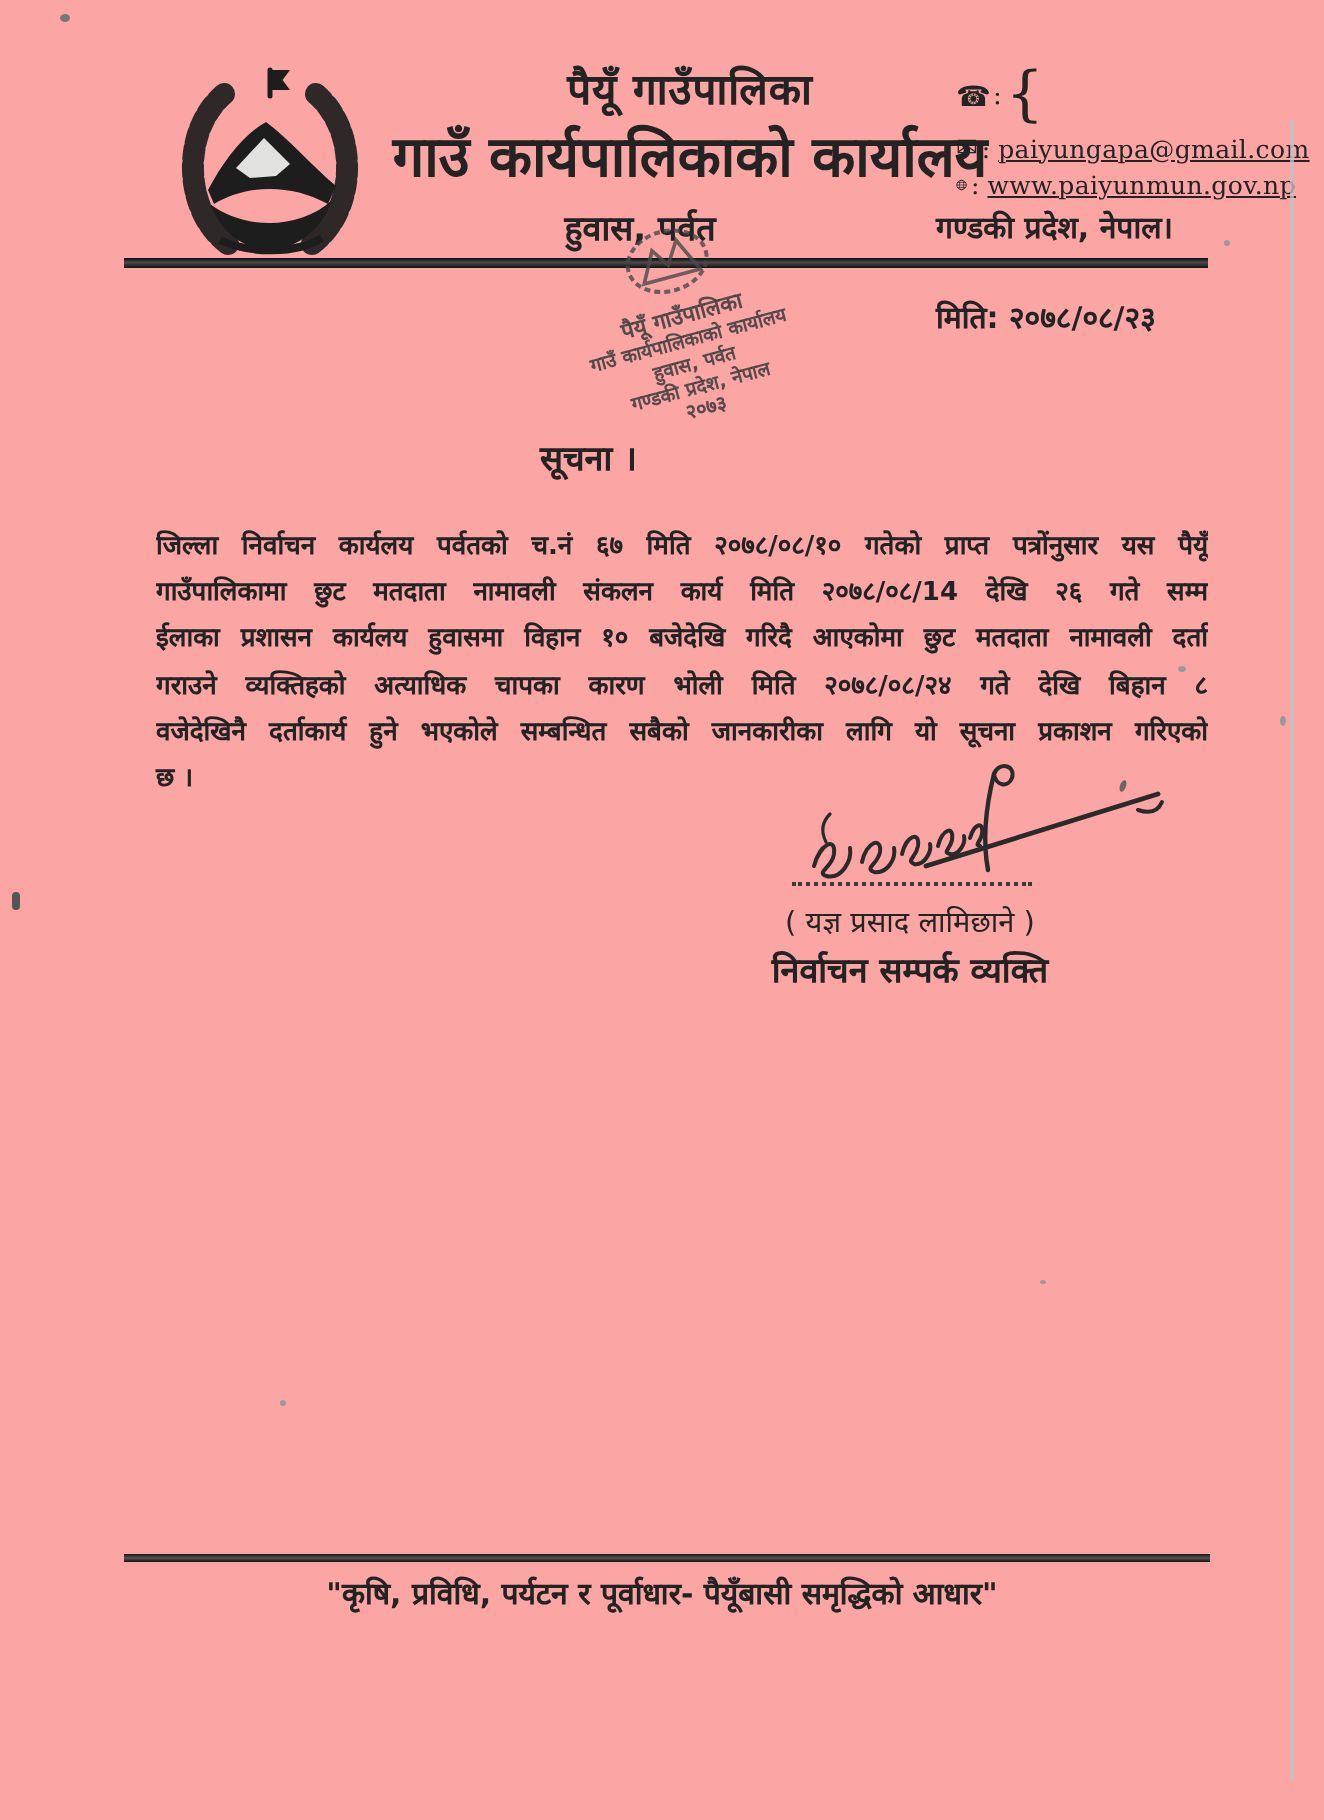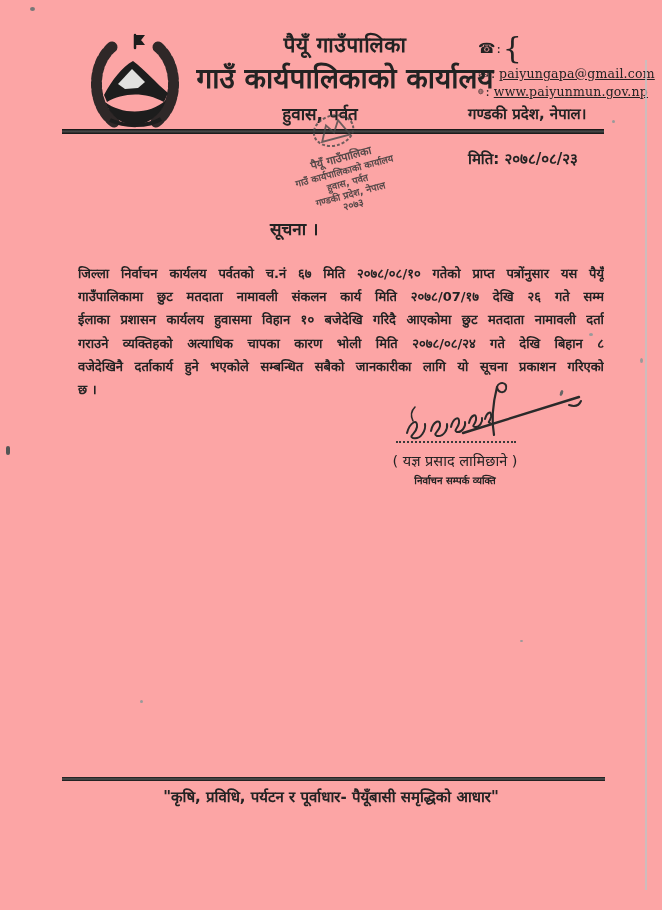--- a/index.html
+++ b/index.html
@@ -62,21 +62,21 @@
 
   
   .body-block { position:absolute; left:78px; top:262px; width:526px; font-size:13px;font-weight:bold; }
   .bline { line-height:23.2px; text-align:justify; text-align-last:justify; white-space:nowrap; overflow:hidden; }
   .bline-last { line-height:23.2px; text-align:left; }
 
   
   .sig-svg { position:absolute; left:393px; top:381px; width:200px; height:68px; }
   .sig-dots { position:absolute; left:396px; top:441px; width:120px; border-bottom:2.5px dotted #3a3a3a; }
   .sig-name { position:absolute; left:360px; top:450px; width:190px; text-align:center; font-size:14.5px; font-weight:normal; }
-  .sig-role { position:absolute; left:360px; top:473px; width:190px; text-align:center; font-size:10px; font-weight:bold; }
+  .sig-role { position:absolute; left:360px; top:473px; width:190px; text-align:center; font-size:17px; font-weight:bold; }
 
   
   .rule-bottom {
     position:absolute; left:62px; top:777px; width:543px; height:4px;
     background:linear-gradient(#161616, #555 50%, #111);
   }
   .footer-motto {
     position:absolute; left:0; top:786px; width:662px; text-align:center;
     font-size:15px; font-weight:bold;
   }
@@ -151,21 +151,21 @@
     <div class="s2">गाउँ कार्यपालिकाको कार्यालय</div>
     <div class="s3">हुवास, पर्वत</div>
     <div class="s4">गण्डकी प्रदेश, नेपाल</div>
     <div class="sy">२०७३</div>
   </div>
 
   <div class="subject">सूचना ।</div>
 
   <div class="body-block">
     <div class="bline">जिल्ला निर्वाचन कार्यलय पर्वतको च.नं ६७ मिति २०७८/०८/१० गतेको प्राप्त पत्रोंनुसार यस पैयूँ</div>
-    <div class="bline">गाउँपालिकामा छुट मतदाता नामावली संकलन कार्य मिति २०७८/07/१७ देखि २६ गते सम्म</div>
+    <div class="bline">गाउँपालिकामा छुट मतदाता नामावली संकलन कार्य मिति २०७८/०८/14 देखि २६ गते सम्म</div>
     <div class="bline">ईलाका प्रशासन कार्यलय हुवासमा विहान १० बजेदेखि गरिदै आएकोमा छुट मतदाता नामावली दर्ता</div>
     <div class="bline">गराउने व्यक्तिहको अत्याधिक चापका कारण भोली मिति २०७८/०८/२४ गते देखि बिहान ८</div>
     <div class="bline">वजेदेखिनै दर्ताकार्य हुने भएकोले  सम्बन्धित सबैको जानकारीका लागि यो सूचना प्रकाशन गरिएको</div>
     <div class="bline-last">छ ।</div>
   </div>
 
   <svg class="sig-svg" viewBox="0 0 200 68">
     <g stroke="#2a2a2a" fill="none" stroke-linecap="round" stroke-linejoin="round">
       <path d="M14 52 c3 -11 11 -15 10 -6 c-1 7 -9 9 -4 11 c8 2 13 -8 12 -14" stroke-width="2"></path>
       <path d="M38 50 c2 -10 10 -13 9 -5 c-1 6 -8 8 -3 10 c7 1 11 -7 10 -12" stroke-width="2"></path>

